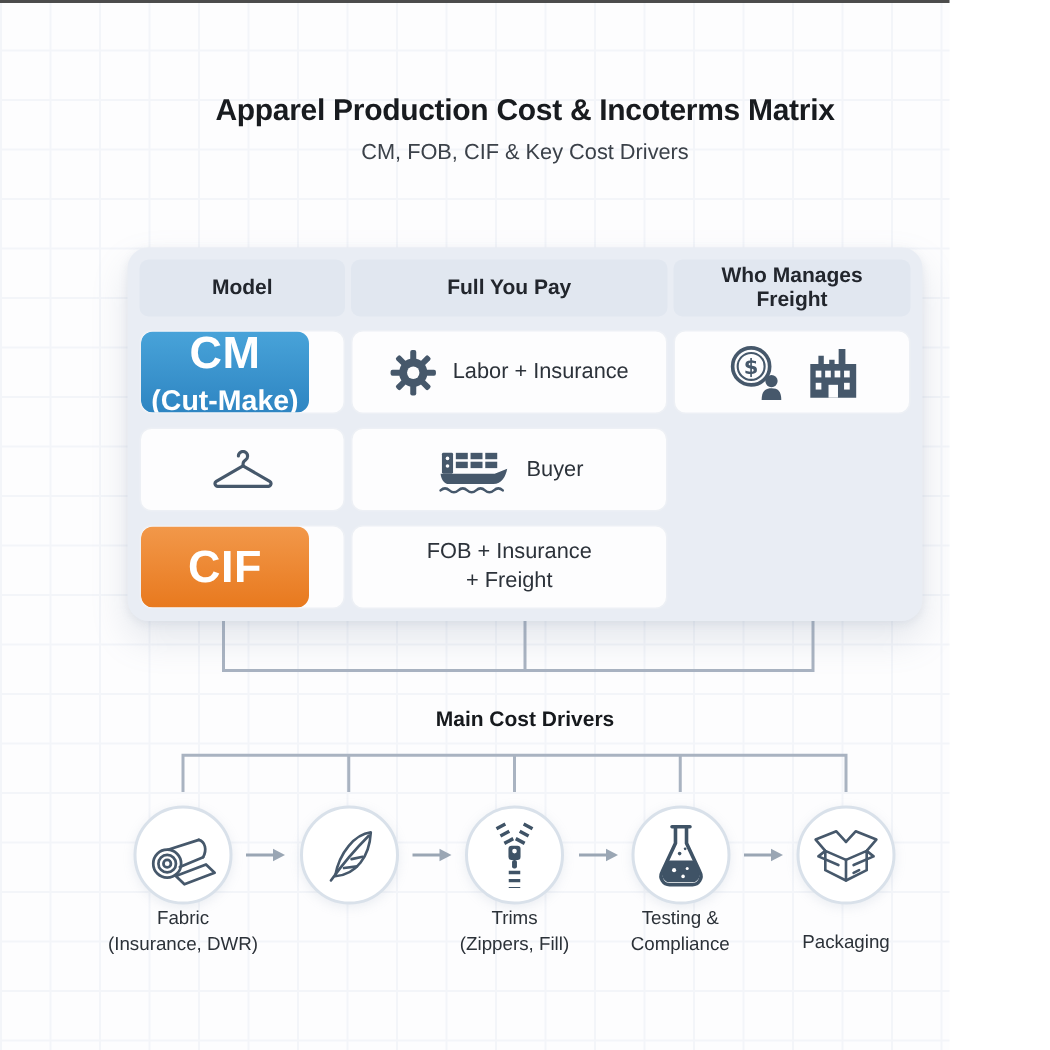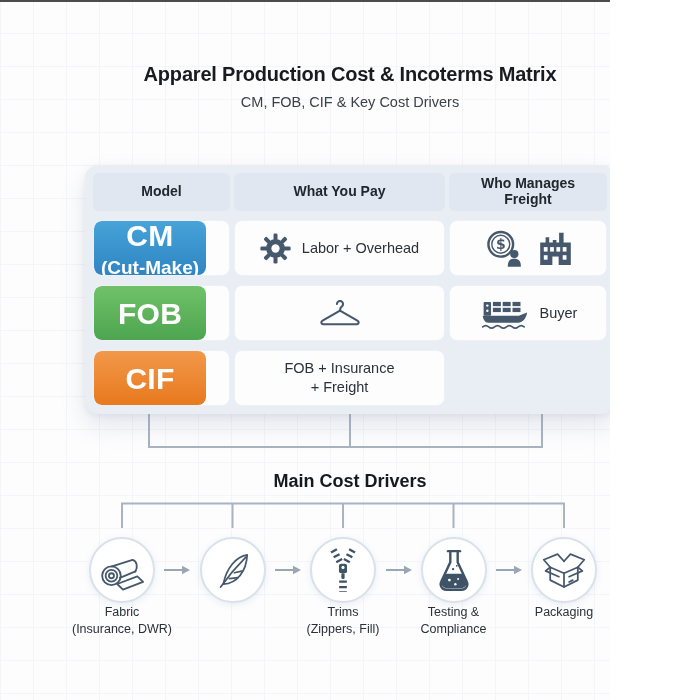--- a/index.html
+++ b/index.html
@@ -5,20 +5,21 @@
   html,body{margin:0;padding:0;background:#ffffff;}
   .canvas{
     position:relative;width:610px;height:700px;overflow:hidden;
     background:
       linear-gradient(#f3f5f9 1px, transparent 1px),
       linear-gradient(90deg,#f3f5f9 1px, transparent 1px),
       #fdfdfe;
     background-size:33px 33px,33px 33px,auto;
     font-family:"Liberation Sans",sans-serif;
     color:#22262c;
+    padding-left:23px;
   }
   .top-edge{position:absolute;top:0;left:0;width:700px;height:2px;background:#2e2e2e;opacity:.85;}
   
   .heading{position:absolute;top:63px;left:0;width:700px;text-align:center;}
   .title{font-size:20px;font-weight:bold;letter-spacing:-.2px;color:#181b1f;}
   .subtitle{margin-top:8px;font-size:14.5px;color:#3b4149;}
   
   .connectors{position:absolute;left:0;top:0;width:700px;height:700px;pointer-events:none;}
   
   .card{
@@ -39,21 +40,21 @@
     font-size:14.5px;color:#2c323a;text-align:center;line-height:1.3;position:relative;overflow:hidden;
   }
   .badge{
     position:absolute;left:0;top:0;bottom:0;width:112px;border-radius:8px;
     display:flex;flex-direction:column;align-items:center;justify-content:center;
     color:#ffffff;
   }
   .badge .big{font-size:30px;font-weight:bold;letter-spacing:.3px;}
   .badge .small{font-size:19px;font-weight:bold;margin-top:1px;}
   
-  .drivers-title{position:absolute;top:471px;left:0;width:700px;text-align:center;font-size:18px;font-weight:bold;color:#16191d;}
+  .drivers-title{position:absolute;top:471px;left:0;width:700px;text-align:center;font-size:14px;font-weight:bold;color:#16191d;}
   .circle{
     position:absolute;top:537px;width:66px;height:66px;border-radius:50%;
     background:#ffffff;border:2px solid #d9e1ea;box-sizing:border-box;
     display:flex;align-items:center;justify-content:center;
     box-shadow:0 2px 7px rgba(150,165,190,.18);
   }
   .arrow{position:absolute;top:564px;width:28px;height:12px;}
   .dlabel{
     position:absolute;top:604px;width:130px;text-align:center;
     font-size:12.5px;color:#2b3138;line-height:1.32;
@@ -72,21 +73,21 @@
 
   <svg class="connectors" viewBox="0 0 700 700">
     <path d="M149,413.5 V447 H542 V413.5 M350,413.5 V447" fill="none" stroke="#a9b3c1" stroke-width="2"></path>
     <path d="M122,528 V503.5 H564 V528 M232.5,503.5 V528 M343,503.5 V528 M453.5,503.5 V528" fill="none" stroke="#a9b3c1" stroke-width="2"></path>
   </svg>
 
   <div class="card">
 
     <div class="mrow">
       <div class="hcell">Model</div>
-      <div class="hcell">What You Pay</div>
+      <div class="hcell">Full You Pay</div>
       <div class="hcell">Who Manages Freight</div>
     </div>
 
     <div class="mrow">
       <div class="cell">
         <div class="badge" style="background: linear-gradient(rgb(72, 163, 217), rgb(46, 133, 194));">
           <div class="big">CM</div>
           <div class="small">(Cut-Make)</div>
         </div>
       </div>
@@ -98,21 +99,21 @@
             <rect x="10.45" y="0.3" width="3.1" height="5.4" rx="1" transform="rotate(90 12 12)"></rect>
             <rect x="10.45" y="0.3" width="3.1" height="5.4" rx="1" transform="rotate(135 12 12)"></rect>
             <rect x="10.45" y="0.3" width="3.1" height="5.4" rx="1" transform="rotate(180 12 12)"></rect>
             <rect x="10.45" y="0.3" width="3.1" height="5.4" rx="1" transform="rotate(225 12 12)"></rect>
             <rect x="10.45" y="0.3" width="3.1" height="5.4" rx="1" transform="rotate(270 12 12)"></rect>
             <rect x="10.45" y="0.3" width="3.1" height="5.4" rx="1" transform="rotate(315 12 12)"></rect>
             <circle cx="12" cy="12" r="7.3"></circle>
           </g>
           <circle cx="12" cy="12" r="3.2" fill="#fdfdfe"></circle>
         </svg>
-        <span>Labor + Overhead</span>
+        <span>Labor + Insurance</span>
       </div>
       <div class="cell">
         <svg width="43" height="38" viewBox="0 0 46 40">
           <circle cx="19" cy="16" r="13.2" fill="none" stroke="#46586b" stroke-width="2.6"></circle>
           <circle cx="19" cy="16" r="9.6" fill="none" stroke="#46586b" stroke-width="1.5"></circle>
           <text x="19" y="21.3" font-size="15" font-weight="bold" fill="#46586b" text-anchor="middle" font-family="DejaVu Sans, sans-serif">$</text>
           <circle cx="33.5" cy="26.5" r="4.4" fill="#46586b"></circle>
           <path d="M26.5,40 C26.5,33.6 29,31.6 33.5,31.6 C38,31.6 40.5,33.6 40.5,40 Z" fill="#46586b"></path>
         </svg>
         <svg width="37" height="36" viewBox="0 0 40 40">
@@ -125,25 +126,20 @@
             <rect x="7" y="28" width="4.2" height="5"></rect>
             <rect x="28" y="28" width="4.2" height="5"></rect>
             <rect x="16.5" y="29.5" width="7" height="9.5"></rect>
           </g>
         </svg>
       </div>
     </div>
 
     <div class="mrow">
       <div class="cell">
-        <div class="badge" style="background: linear-gradient(rgb(111, 194, 104), rgb(78, 165, 80));">
-          <div class="big">FOB</div>
-        </div>
-      </div>
-      <div class="cell">
         <svg width="46" height="27" viewBox="0 0 48 27">
           <g fill="none" stroke="#46586b" stroke-width="2.2" stroke-linecap="round" stroke-linejoin="round">
             <path d="M24,10.5 C24,8.2 24.1,7.6 25.7,6.4 A3.2,3.2 0 1 0 20.8,3.6"></path>
             <path d="M24,10.5 L42.6,21.2 A1.9,1.9 0 0 1 41.6,24.7 H6.4 A1.9,1.9 0 0 1 5.4,21.2 Z"></path>
           </g>
         </svg>
       </div>
       <div class="cell">
         <svg width="50" height="36" viewBox="0 0 54 38">
           <g fill="#46586b">
@@ -275,18 +271,18 @@
     <span>(Insurance, DWR)</span>
   </div>
   <div class="dlabel" style="left:278px;">
     <span>Trims</span><br>
     <span>(Zippers, Fill)</span>
   </div>
   <div class="dlabel" style="left:388.5px;">
     <span>Testing &amp;</span><br>
     <span>Compliance</span>
   </div>
-  <div class="dlabel" style="left:499px;">
+  <div class="dlabel" style="left:499px;margin-top:16px;">
     <span>Packaging</span><br>
     <span></span>
   </div>
 
 </div>
 
 </body></html>

